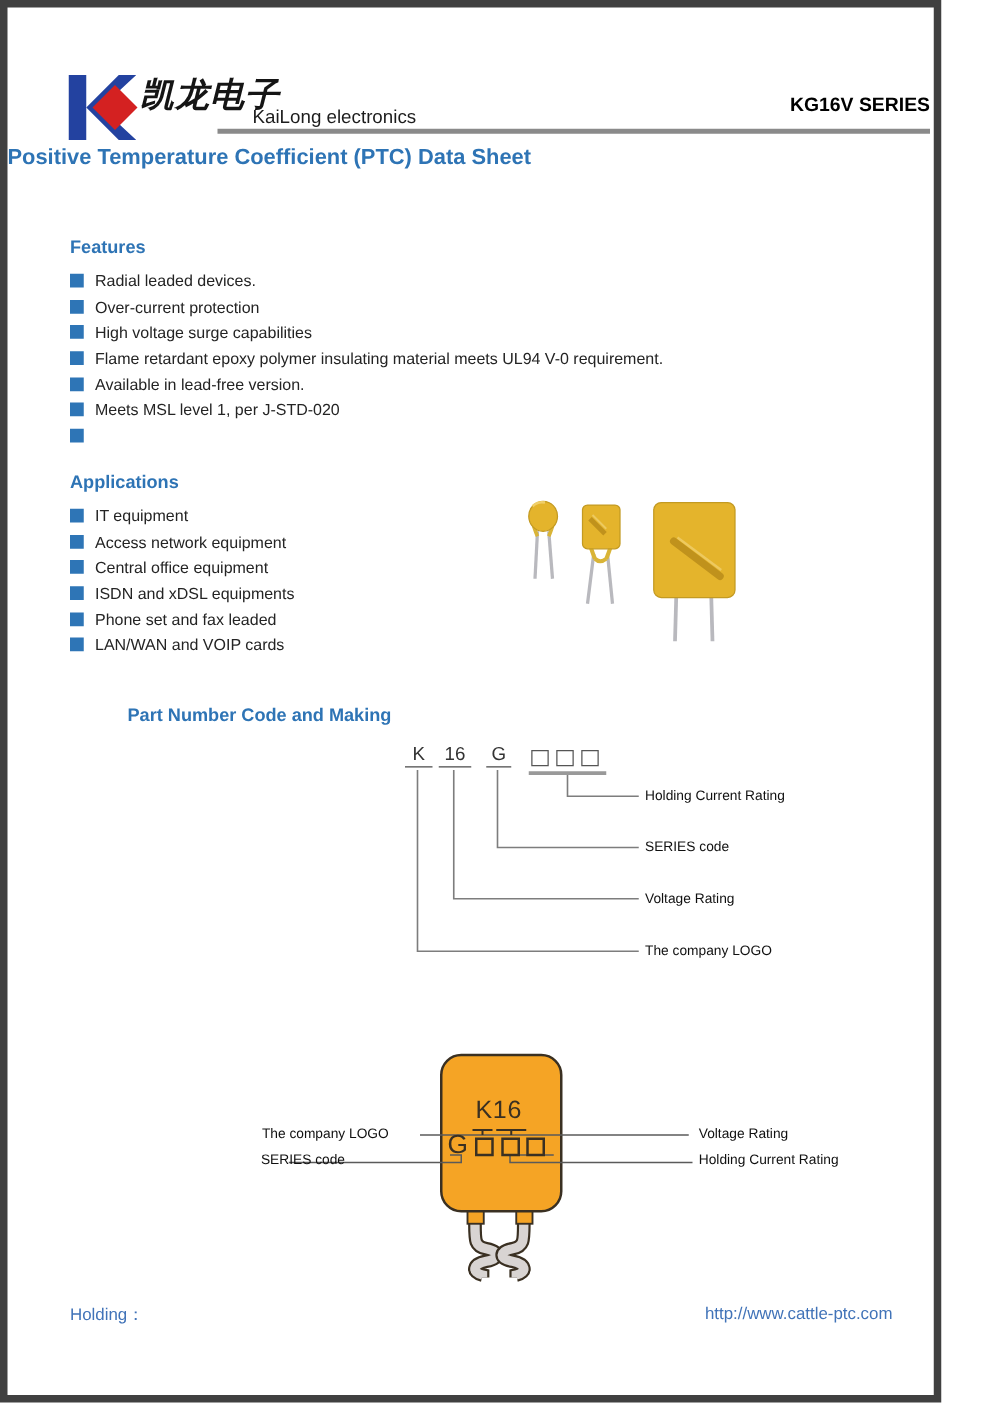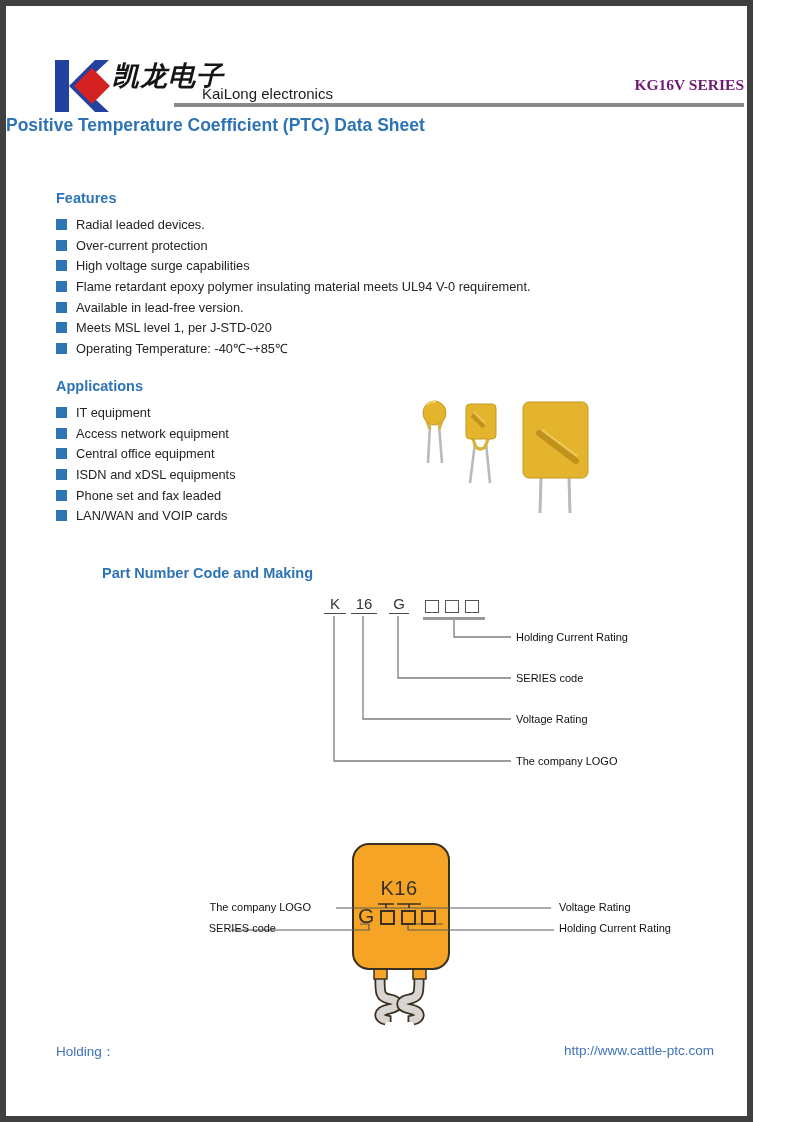--- a/index.html
+++ b/index.html
@@ -9,21 +9,21 @@
     border:6px solid #404040; overflow:hidden;
     font-family:"Liberation Sans", sans-serif; color:#222;
   }
   .abs { position:absolute; }
 
   
   .cn-logo-text { left:106px; top:52px; font-family:"DejaVu Sans", sans-serif;
     font-size:27px; font-weight:bold; font-style:italic; color:#151515; letter-spacing:1px; }
   .en-logo-text { left:196px; top:79px; font-size:15px; color:#1c1c1c; }
   .series-text  { left:598px; top:70px; width:140px; text-align:right;
-    font-size:15.5px; font-weight:bold; color:#701a75;font-family:Liberation Serif, serif; }
+    font-size:15.5px; font-weight:bold; color:#000000; }
   .header-rule  { left:168px; top:97px; width:570px; height:4px; background:#8A8A8A; }
 
   .doc-title { left:0; top:109px; width:793px; 
     font-size:17.5px; font-weight:bold; color:#2E74B5; }
 
   
   .section-heading { font-size:14.5px; font-weight:bold; color:#2E74B5; }
   .bullet-list { list-style:none; margin-top:8px; }
   .bullet-list li { display:flex; align-items:center; height:20.7px; }
   .bullet-sq { width:11px; height:11px; background:#2E75B6; margin-right:9px; flex:0 0 auto; }
@@ -92,21 +92,20 @@
       <li>
           <i class="bullet-sq"></i>
           <span>Available in lead-free version.</span>
         </li>
       <li>
           <i class="bullet-sq"></i>
           <span>Meets MSL level 1, per J-STD-020</span>
         </li>
       <li>
           <i class="bullet-sq"></i>
-          <span>Operating Temperature: -40℃~+85℃</span>
         </li>
     </ul>
   </div>
 
   <div class="abs applications-box">
     <div class="section-heading">Applications</div>
     <ul class="bullet-list">
       <li>
           <i class="bullet-sq"></i>
           <span>IT equipment</span>

